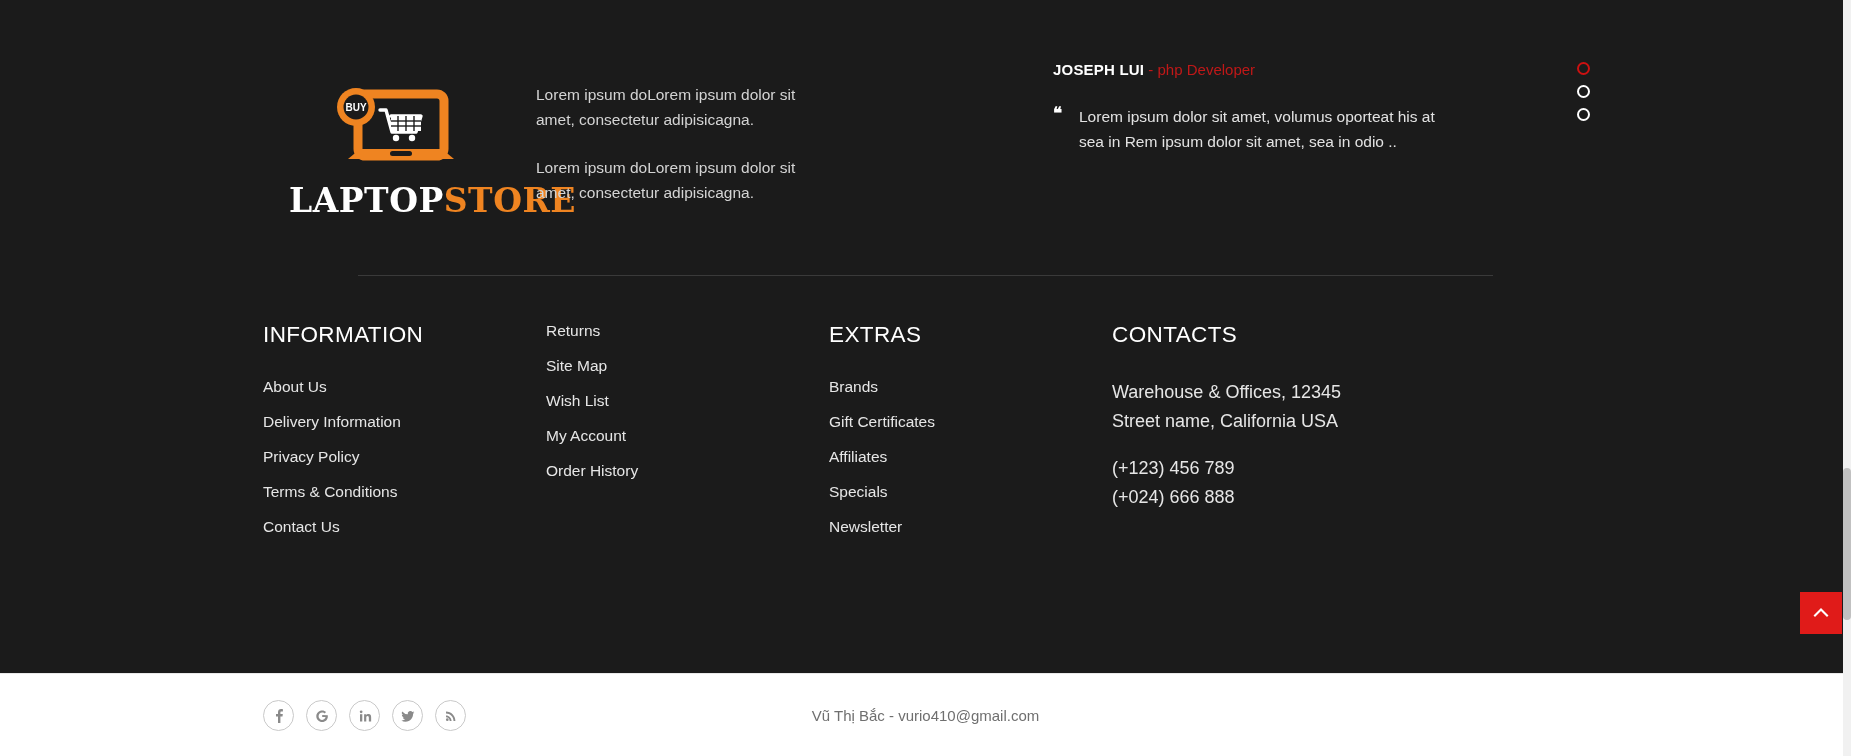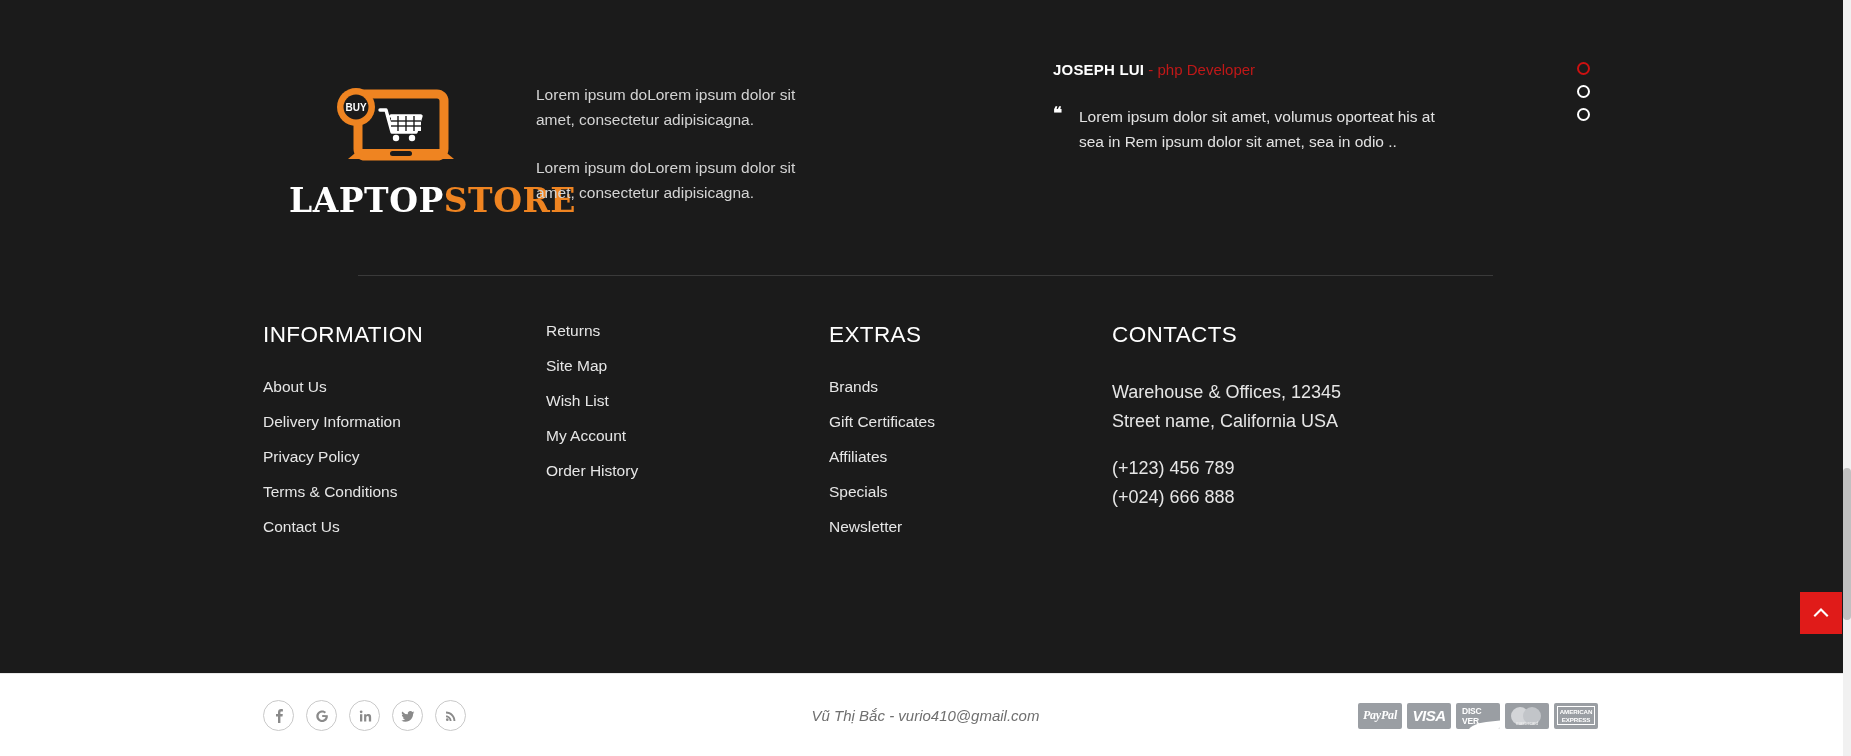--- a/index.html
+++ b/index.html
@@ -230,21 +230,20 @@
   }
   .social svg { display: block; }
 
   .copyright {
     position: absolute;
     left: 0; right: 0;
     text-align: center;
     color: #6f6f6f;
     font-size: 15px;
     pointer-events: none;
-    font-style: italic;
   }
 
   .payments {
     margin-left: auto;
     display: flex;
     gap: 5px;
     align-items: center;
     flex: 0 0 auto;
   }
   .pay {
@@ -496,45 +495,20 @@
         <svg width="16" height="16" viewBox="0 0 16 16">
           <circle cx="4.3" cy="11.7" r="1.35" fill="#8a8a8a"></circle>
           <path d="M3 7.4v1.9c2.05 0 3.7 1.65 3.7 3.7h1.9C8.6 9.9 6.1 7.4 3 7.4z" fill="#8a8a8a"></path>
           <path d="M3 3.6v1.9c4.15 0 7.5 3.35 7.5 7.5h1.9c0-5.2-4.2-9.4-9.4-9.4z" fill="#8a8a8a"></path>
         </svg>
       </div>
     </div>
 
     <div class="copyright">Vũ Thị Bắc - vurio410@gmail.com</div>
 
-    <div class="payments">
-      <div class="pay pay-paypal">
-        <span>PayPal</span>
-      </div>
-      <div class="pay pay-visa">
-        <span>VISA</span>
-      </div>
-      <div class="pay pay-discover">
-        <div class="disc-swoosh"></div>
-        <span>DISC VER</span>
-      </div>
-      <div class="pay pay-mc">
-        <div class="mc-circles">
-          <div class="mc-circ left"></div>
-          <div class="mc-circ right"></div>
-          <div class="mc-label">mastercard</div>
-        </div>
-      </div>
-      <div class="pay pay-amex">
-        <div class="amex-box">
-          <div>AMERICAN</div>
-          <div>EXPRESS</div>
-        </div>
-      </div>
-    </div>
 
   </div>
 </div>
 
 <div class="scroll-top">
   <svg width="18" height="18" viewBox="0 0 18 18">
     <path d="M3 11.5 L9 5.5 L15 11.5" fill="none" stroke="#ffffff" stroke-width="2.1" stroke-linecap="square"></path>
   </svg>
 </div>
 

